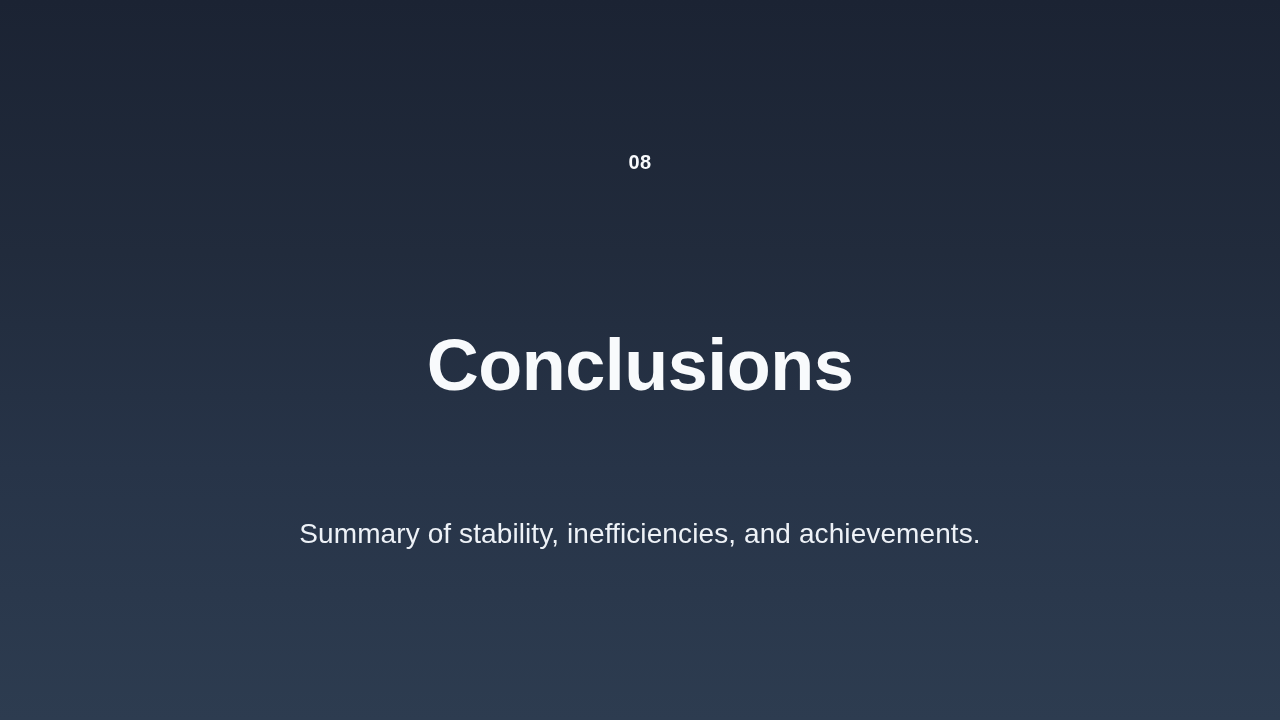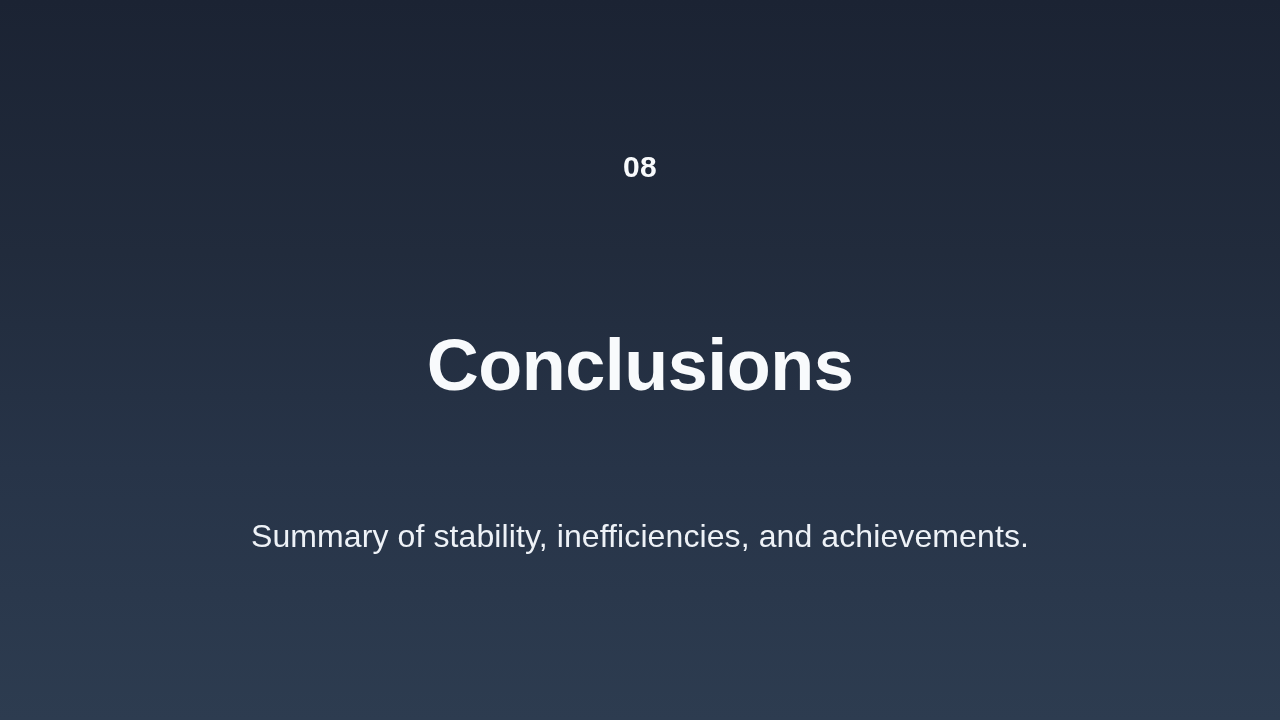--- a/index.html
+++ b/index.html
@@ -28,21 +28,21 @@
     justify-content: flex-start;
     overflow: hidden;
   }
 
   .section-number {
     position: absolute;
     top: 152px;
     left: 0;
     width: 100%;
     text-align: center;
-    font-size: 30px;
+    font-size: 20px;
     line-height: 1;
     font-weight: bold;
     color: #f8fafc;
     letter-spacing: 0.3px;
     -webkit-font-smoothing: antialiased;
   }
 
   .section-title {
     position: absolute;
     top: 327px;
@@ -57,21 +57,21 @@
     margin: 0;
     -webkit-font-smoothing: antialiased;
   }
 
   .section-subtitle {
     position: absolute;
     top: 516px;
     left: 0;
     width: 100%;
     text-align: center;
-    font-size: 32px;
+    font-size: 28px;
     line-height: 1.25;
     font-weight: normal;
     color: #eef2f7;
     letter-spacing: 0.1px;
     margin: 0;
     padding: 0 120px;
     box-sizing: border-box;
     -webkit-font-smoothing: antialiased;
   }
 </style>

